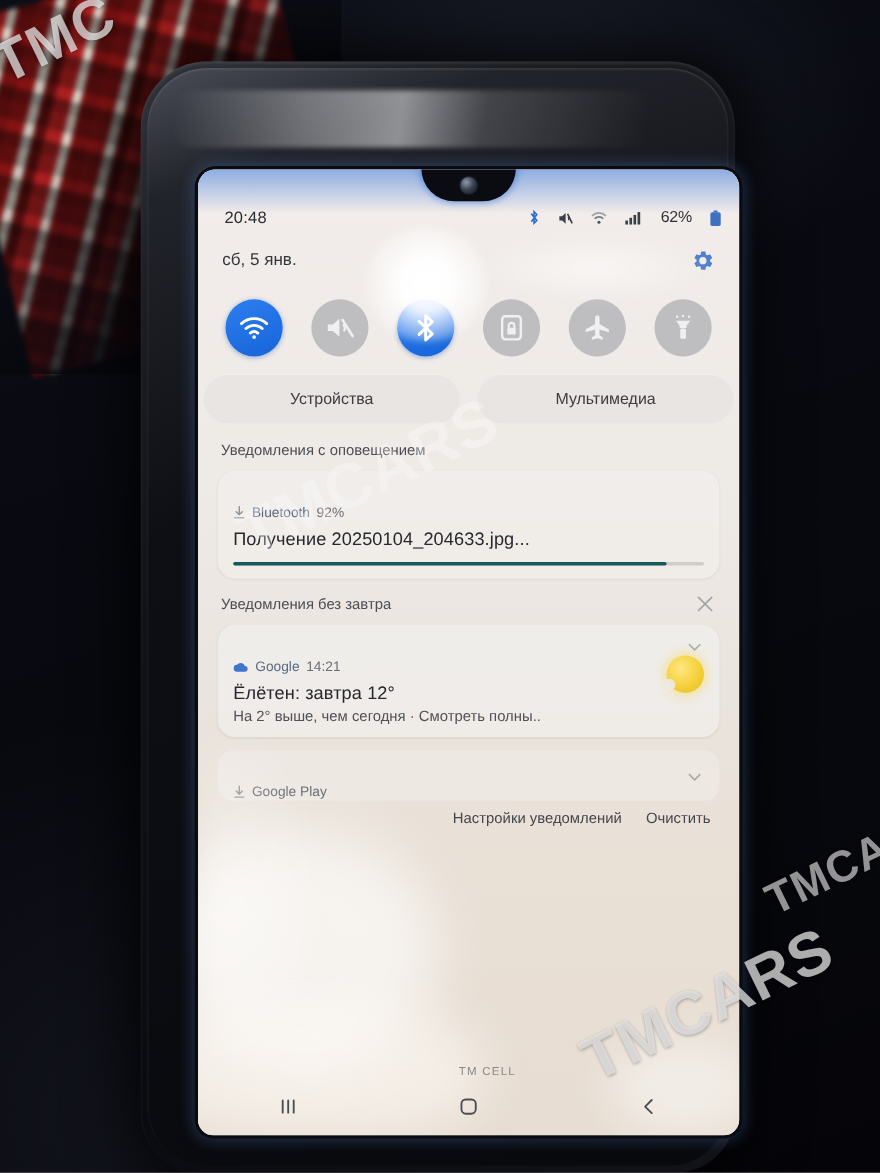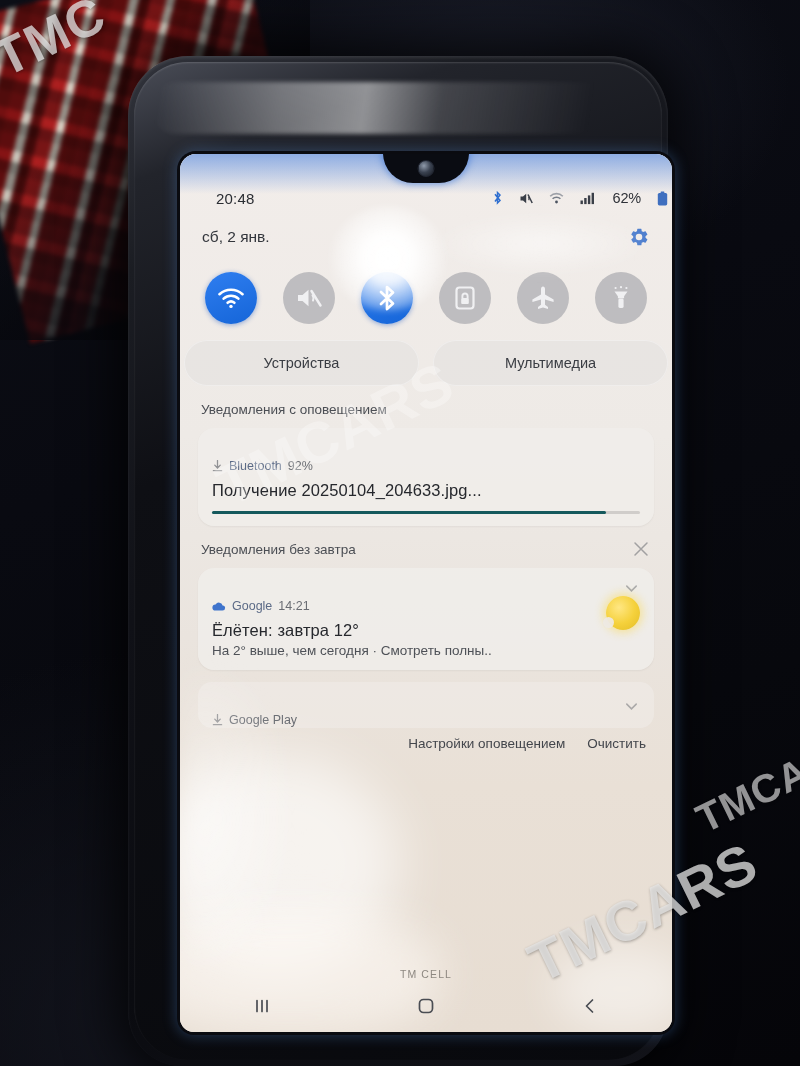--- a/index.html
+++ b/index.html
@@ -85,21 +85,21 @@
                rgba(255,255,255,.42) 58%,rgba(255,255,255,0) 76%);
     filter:blur(3px);z-index:8;pointer-events:none;}
   #glare2{position:absolute;left:250px;top:60px;width:220px;height:60px;
     background:radial-gradient(ellipse,rgba(255,255,255,.55),rgba(255,255,255,0) 72%);
     filter:blur(7px);z-index:8;pointer-events:none;}
   #glare3{position:absolute;left:0px;top:500px;width:120px;height:330px;
     background:radial-gradient(ellipse at 20% 50%,rgba(255,255,255,.5),rgba(255,255,255,0) 70%);
     filter:blur(10px);z-index:8;pointer-events:none;}
 
   
-  #statusbar{position:absolute;left:16px;top:30px;width:100%;height:28px;
+  #statusbar{position:absolute;left:4px;top:30px;width:100%;height:28px;
     display:flex;align-items:center;justify-content:space-between;
     padding:0 20px;box-sizing:border-box;z-index:5;}
   #clock{font-size:15px;color:#2a2d33;letter-spacing:.2px;}
   #sys-icons{display:flex;align-items:center;gap:16px;}
   #sys-icons svg{display:block;}
   #battery-pct{font-size:14.5px;color:#2e3138;margin-left:2px;letter-spacing:-.2px;}
 
   
   #daterow{position:absolute;left:0;top:66px;width:100%;height:34px;
     display:flex;align-items:center;justify-content:space-between;
@@ -152,21 +152,21 @@
     border-radius:50%;background:rgba(238,233,228,.92);}
 
   #gplay-row{background:rgba(240,237,234,.55);border-radius:14px;padding:10px 14px;
     position:relative;height:26px;}
 
   #actions{display:flex;align-items:center;justify-content:flex-end;gap:22px;
     padding:8px 8px 0 0;font-size:13.5px;color:#43464c;}
   #actions span{cursor:default;}
 
   
-  #carrier{position:absolute;left:0;bottom:52px;width:100%;text-align:center;
+  #carrier{position:absolute;left:17px;bottom:52px;width:100%;text-align:center;
     font-size:10.5px;color:#8d8881;letter-spacing:1.1px;z-index:5;}
   #navbar{position:absolute;left:0;bottom:4px;width:100%;height:44px;
     display:flex;align-items:center;justify-content:space-around;z-index:5;}
   .navbtn{width:56px;height:34px;display:flex;align-items:center;justify-content:center;}
 
   
   .wm{position:absolute;color:rgba(232,232,232,.74);font-weight:bold;
     font-family:"Liberation Sans", sans-serif;pointer-events:none;z-index:40;
     text-shadow:0 1px 3px rgba(0,0,0,.30);letter-spacing:1px;}
   #wm-tl{left:-8px;top:6px;font-size:52px;transform:rotate(-26deg);}
@@ -223,21 +223,21 @@
         </svg>
         <div id="battery-pct">62%</div>
         <svg width="11" height="15" viewBox="0 0 11 15">
           <rect x="3.6" y="0.4" width="3.8" height="1.6" rx=".5" fill="#3f6fbf"></rect>
           <rect x="0.8" y="2" width="9.4" height="12.4" rx="1.6" fill="#3f6fbf"></rect>
         </svg>
       </div>
     </div>
 
     <div id="daterow">
-      <div id="date-text">сб, 2 янв.</div>
+      <div id="date-text">сб, 5 янв.</div>
       <svg id="gear-btn" viewBox="0 0 24 24">
         <path fill="#3f74cc" d="M19.1 12.9a7.6 7.6 0 0 0 .07-.9 7.6 7.6 0 0 0-.08-.9l1.9-1.48a.46.46 0 0 0 .11-.58l-1.8-3.1a.45.45 0 0 0-.55-.2l-2.23.9a6.9 6.9 0 0 0-1.55-.9l-.34-2.38a.45.45 0 0 0-.45-.38h-3.6a.45.45 0 0 0-.44.38L9.8 5.74a7.2 7.2 0 0 0-1.56.9l-2.23-.9a.45.45 0 0 0-.54.2l-1.8 3.1a.45.45 0 0 0 .1.58l1.9 1.48a7.3 7.3 0 0 0 0 1.8l-1.9 1.48a.46.46 0 0 0-.1.58l1.8 3.1c.11.2.35.27.54.2l2.23-.9c.47.36.98.66 1.55.9l.34 2.38c.04.22.22.38.45.38h3.6c.22 0 .41-.16.44-.38l.34-2.38c.57-.24 1.09-.54 1.55-.9l2.23.9c.2.07.43 0 .55-.2l1.8-3.1a.46.46 0 0 0-.11-.58zM12 15.6A3.6 3.6 0 1 1 15.6 12 3.6 3.6 0 0 1 12 15.6z"></path>
       </svg>
     </div>
 
     <div id="toggles">
 
       <div class="tog on">
         <svg width="26" height="22" viewBox="0 0 26 22">
           <path d="M1.5 7.2 A17 17 0 0 1 24.5 7.2" fill="none" stroke="#fff" stroke-width="2.6" stroke-linecap="round"></path>
@@ -342,21 +342,21 @@
             <path d="M1.2 12.4 h9.6" stroke="#5f6268" stroke-width="1.5" stroke-linecap="round"></path>
           </svg>
           <span class="app-sub">Google Play</span>
         </div>
         <svg class="chev" style="top:16px;" viewBox="0 0 18 18">
           <path d="M4 6.5 L9 11.5 L14 6.5" fill="none" stroke="#5a5d63" stroke-width="1.6" stroke-linecap="round"></path>
         </svg>
       </div>
 
       <div id="actions">
-        <span>Настройки оповещением</span>
+        <span>Настройки уведомлений</span>
         <span>Очистить</span>
       </div>
     </div>
 
     <div id="carrier">TM CELL</div>
 
     <div id="navbar">
       <div class="navbtn">
         <svg width="18" height="18" viewBox="0 0 18 18">
           <path d="M4 3.5 v11 M9 3.5 v11 M14 3.5 v11" stroke="#4a4d53" stroke-width="1.7" stroke-linecap="round"></path>

